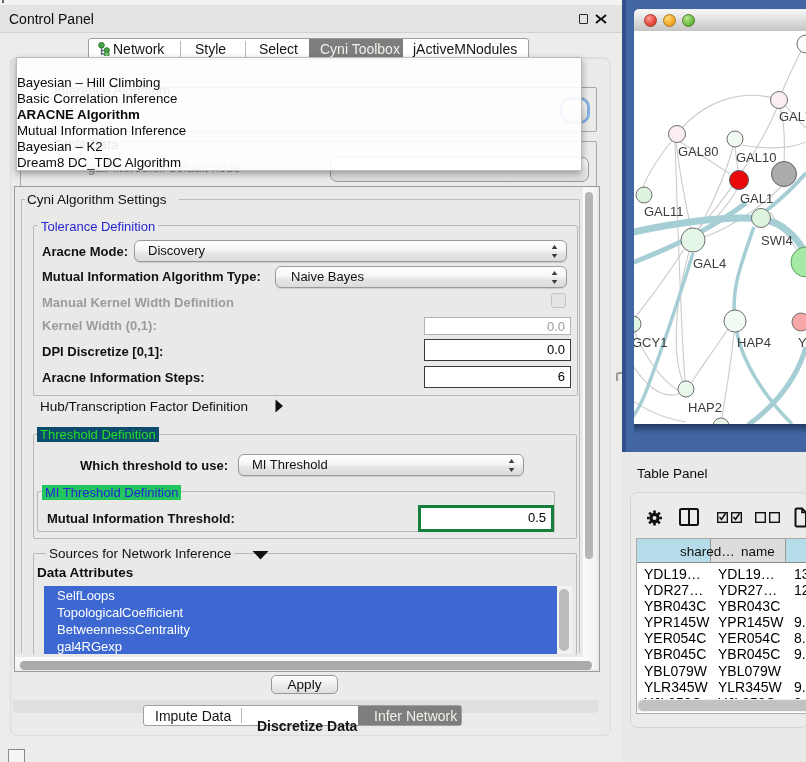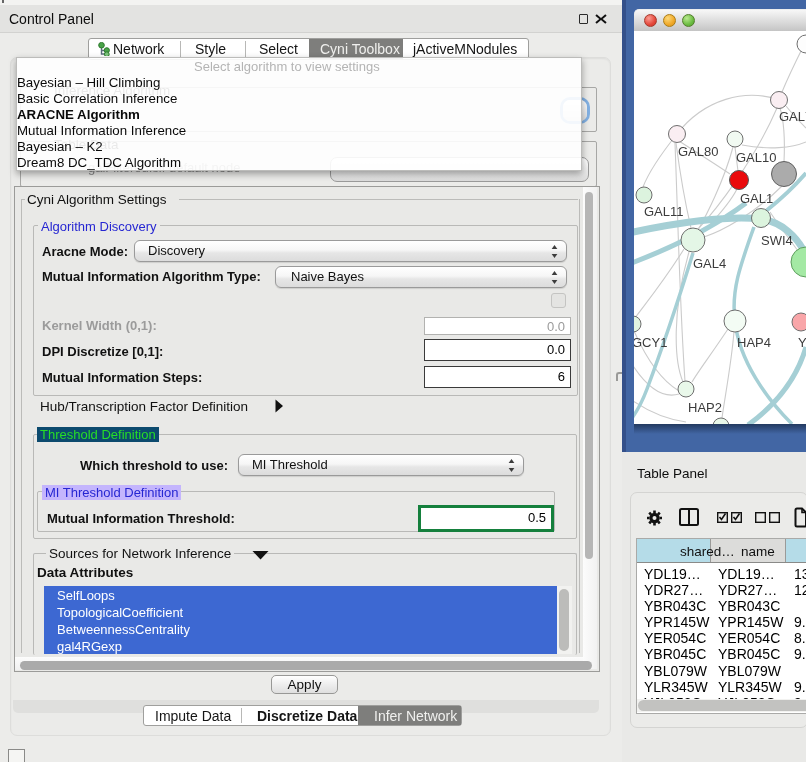--- a/index.html
+++ b/index.html
@@ -66,63 +66,64 @@
 
 <div class="abs" style="left:15px;top:657px;width:568px;height:13px;background:linear-gradient(#fcfcfc,#f1f1f1);"></div>
 <div class="abs" style="left:20px;top:661px;width:572px;height:9px;background:#aaaaaa;border-radius:4.5px;"></div>
 
 <div class="abs" style="left:21px;top:199px;width:557px;height:454px;border:1px solid #bbbbb9;border-top:none;border-bottom:none;"></div>
 <div class="abs" style="left:21px;top:199px;width:4px;height:1px;background:#bbbbb9;"></div>
 <div class="abs" style="left:179px;top:199px;width:399px;height:1px;background:#bbbbb9;"></div>
 <div class="abs" style="left:27px;top:192px;font-size:13.5px;color:#111;">Cyni Algorithm Settings</div>
 
 <div class="abs fs" style="left:33px;top:225px;width:543px;height:169px;"></div>
-<div class="abs" style="left:38px;top:219px;font-size:13px;color:#2626d2;background:#e9e9e7;padding:0 3px;">Algorithm Discovery</div>
+<div class="abs" style="left:38px;top:219px;font-size:13px;color:#2626d2;background:#e9e9e7;padding:0 3px;">Tolerance Definition</div>
 
 <div class="glabel" style="left:42px;top:244px;">Aracne Mode:</div>
 <div class="combo" style="left:134px;top:240px;width:431px;height:20px;">
   <div class="txt">Discovery</div>
   <svg class="spin" viewBox="0 0 8 16">
         <path d="M4 0 L7.5 5 L0.5 5 Z" fill="#3c3c3c"></path>
         <path d="M4 16 L7.5 11 L0.5 11 Z" fill="#3c3c3c"></path>
       </svg>
 </div>
 <div class="glabel" style="left:42px;top:269px;">Mutual Information Algorithm Type:</div>
 <div class="combo" style="left:275px;top:266px;width:290px;height:20px;">
   <div class="txt" style="left:15px;">Naive Bayes</div>
   <svg class="spin" viewBox="0 0 8 16">
         <path d="M4 0 L7.5 5 L0.5 5 Z" fill="#3c3c3c"></path>
         <path d="M4 16 L7.5 11 L0.5 11 Z" fill="#3c3c3c"></path>
       </svg>
 </div>
+<div class="glabel" style="left:42px;top:295px;color:#9b9b9b;">Manual Kernel Width Definition</div>
 <div class="abs" style="left:551px;top:293px;width:13px;height:13px;background:#e4e4e2;border:1px solid #c4c4c2;border-radius:3px;"></div>
 <div class="glabel" style="left:42px;top:318px;color:#9b9b9b;">Kernel Width (0,1):</div>
 <div class="field" style="left:424px;top:317px;width:140px;height:15px;border:1px solid #b2b2b0;color:#9b9b9b;padding:1px 5px 0 0;">0.0</div>
 <div class="glabel" style="left:42px;top:344px;">DPI Discretize [0,1]:</div>
 <div class="field" style="left:424px;top:339px;width:140px;height:18px;border:1px solid #3a3a3a;color:#000;padding:2px 5px 0 0;">0.0</div>
-<div class="glabel" style="left:42px;top:370px;">Mutual Information Steps:</div>
+<div class="glabel" style="left:42px;top:370px;">Aracne Information Steps:</div>
 <div class="field" style="left:424px;top:366px;width:140px;height:18px;border:1px solid #3a3a3a;color:#000;padding:2px 5px 0 0;">6</div>
 
 <div class="abs" style="left:40px;top:399px;font-size:13.5px;color:#111;">Hub/Transcription Factor Definition</div>
 <svg class="abs" style="left:274px;top:399px;" width="10" height="14" viewBox="0 0 10 14">
       <path d="M1.5 0.5 L9 7 L1.5 13.5 Z" fill="#111"></path>
     </svg>
 
 <div class="abs fs" style="left:33px;top:434px;width:542px;height:103px;"></div>
 <div class="abs" style="left:37px;top:427px;font-size:13px;color:#27dd27;background:#0c4a6e;padding:0 3px;">Threshold Definition</div>
 <div class="glabel" style="left:80px;top:458px;">Which threshold to use:</div>
 <div class="combo" style="left:238px;top:454px;width:284px;height:20px;">
   <div class="txt">MI Threshold</div>
   <svg class="spin" viewBox="0 0 8 16">
         <path d="M4 0 L7.5 5 L0.5 5 Z" fill="#3c3c3c"></path>
         <path d="M4 16 L7.5 11 L0.5 11 Z" fill="#3c3c3c"></path>
       </svg>
 </div>
 <div class="abs fs" style="left:37px;top:491px;width:516px;height:39px;"></div>
-<div class="abs" style="left:42px;top:485px;font-size:13px;color:#2626d2;background:#c4b5fd;padding:0 3px;">MI Threshold Definition</div>
+<div class="abs" style="left:42px;top:485px;font-size:13px;color:#2626d2;background:#22c55e;padding:0 3px;">MI Threshold Definition</div>
 <div class="glabel" style="left:47px;top:511px;">Mutual Information Threshold:</div>
 <div class="field" style="left:418px;top:505px;width:125px;height:19px;border:3px solid #15803d;color:#000;padding:2px 5px 0 0;">0.5</div>
 
 <div class="abs" style="left:33px;top:553px;width:542px;height:101px;border:1px solid #b9b9b7;border-bottom:none;border-radius:2px;"></div>
 <div class="abs" style="left:46px;top:546px;font-size:13.5px;color:#111;background:#e9e9e7;padding:0 3px;">Sources for Network Inference</div>
 <svg class="abs" style="left:252px;top:550px;" width="17" height="10" viewBox="0 0 17 10">
       <path d="M0.5 1 L16.5 1 L8.5 9.5 Z" fill="#111"></path>
     </svg>
 <div class="glabel" style="left:37px;top:565px;font-size:13.5px;">Data Attributes</div>
 
@@ -130,29 +131,28 @@
   <div style="position:absolute;left:13px;top:2px;font-size:13px;color:#fff;line-height:16.9px;">SelfLoops<br>TopologicalCoefficient<br>BetweennessCentrality<br>gal4RGexp</div>
 </div>
 <div class="abs" style="left:557px;top:586px;width:15px;height:68px;background:#f2f2f0;"></div>
 <div class="abs" style="left:559px;top:589px;width:10px;height:62px;background:#bcbcba;border-radius:5px;"></div>
 
 <div class="abs" style="left:271px;top:675px;width:65px;height:17px;border:1px solid #989896;border-radius:5px;background:linear-gradient(#fff,#ececec 55%,#dfdfdf);font-size:13.5px;color:#111;text-align:center;line-height:17px;">Apply</div>
 
 <div class="abs" style="left:143px;top:705px;height:19px;width:317px;background:#fff;border:1px solid #9f9f9d;border-radius:3px;font-size:14px;color:#151515;">
   <div class="abs" style="left:11px;top:2px;font-weight:normal;">Impute Data</div>
   <div class="abs" style="left:97px;top:2px;width:0;height:15px;border-left:1px solid #b8b8b6;"></div>
-  <div class="abs" style="left:113px;top:2px;font-weight:bold;">Discretize Data</div>
+  <div class="abs" style="left:113px;top:12px;font-weight:bold;">Discretize Data</div>
   <div class="abs" style="left:214px;top:0;width:103px;height:19px;background:#7e7e7c;"></div>
   <div class="abs" style="left:230px;top:2px;color:#f0f0ee;">Infer Network</div>
 </div>
 
 <div class="abs" style="left:8px;top:749px;width:15px;height:13px;background:#f5f5f3;border:1px solid #8a8a88;"></div>
 
 <div class="abs" style="left:16px;top:57px;width:564px;height:112px;background:rgba(255,255,255,0.90);border:1px solid #bcbcba;box-shadow:0 3px 7px rgba(0,0,0,0.35);z-index:50;"></div>
-<div class="abs" style="left:194px;top:59px;font-size:13px;color:#b4b4b4;z-index:51;">Select algorithm to view settings</div>
 <div class="abs" style="left:17px;top:75px;font-size:13.3px;color:#0a0a0a;line-height:16.05px;z-index:51;">
 Bayesian – Hill Climbing<br>
 Basic Correlation Inference<br>
 <span class="b">ARACNE Algorithm</span><br>
 Mutual Information Inference<br>
 Bayesian – K2<br>
 Dream8 DC_TDC Algorithm
 </div>
 
 <div class="abs" style="left:616px;top:372px;width:5px;height:7px;border-left:2px solid #9a9a98;border-top:2px solid #9a9a98;border-radius:3px 0 0 0;"></div>

